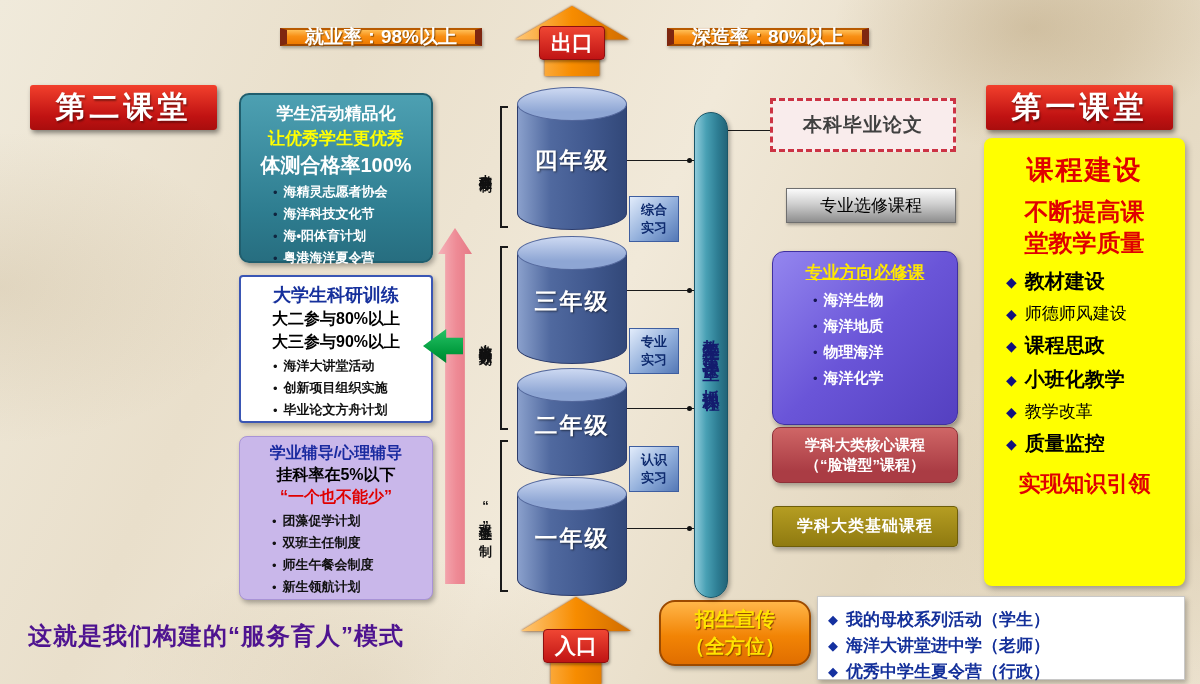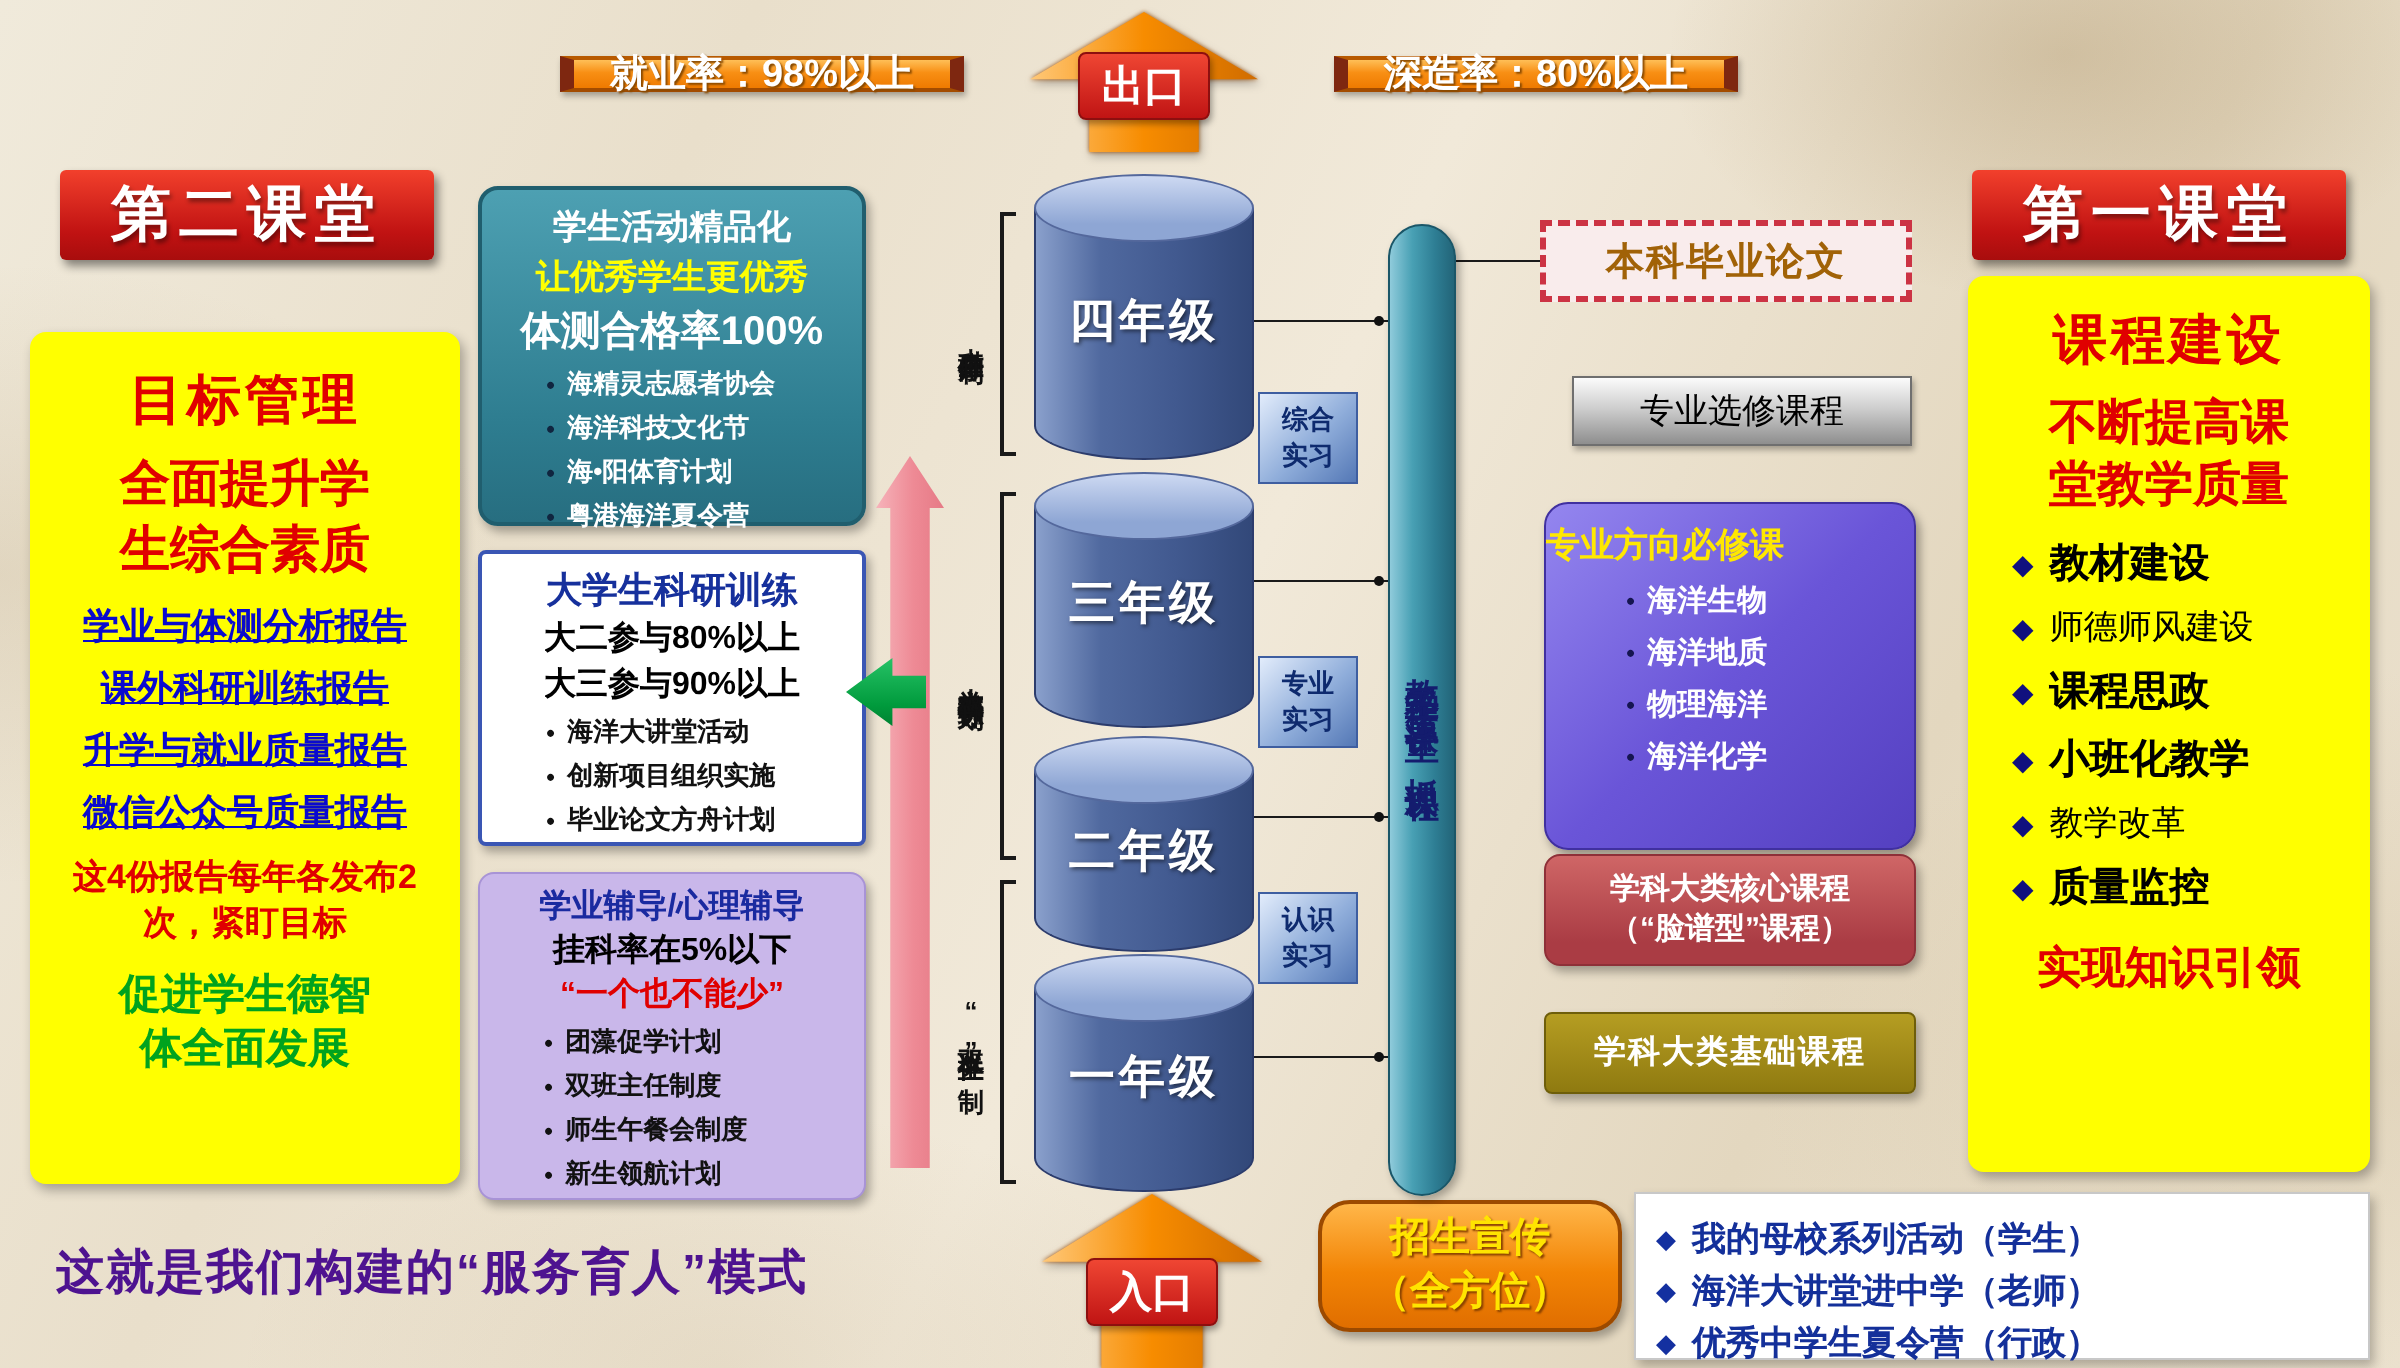--- a/index.html
+++ b/index.html
@@ -104,30 +104,30 @@
     font-size:13px;font-weight:bold;color:#111;letter-spacing:1px;display:flex;align-items:center;justify-content:center;text-align:center;}
   
   .teach-bar{position:absolute;left:694px;top:112px;width:34px;height:486px;border-radius:17px;box-sizing:border-box;
     background:linear-gradient(90deg,#8fcbdb,#48a0b4 35%,#2e7e94 70%,#226478);border:1px solid #1a5668;
     display:flex;align-items:center;justify-content:center;z-index:5;box-shadow:2px 2px 4px rgba(0,0,0,.3);}
   .teach-bar span{writing-mode:vertical-rl;text-orientation:upright;font-size:17px;font-weight:bold;color:#141c6e;letter-spacing:3px;}
   .connector{position:absolute;left:627px;width:68px;height:0;border-top:1.5px solid #1a1a1a;z-index:2;}
   .joint{position:absolute;left:687px;width:5px;height:5px;background:#111;border-radius:50%;z-index:2;}
   .thesis-line{position:absolute;left:710px;top:130px;width:62px;height:0;border-top:1.5px solid #1a1a1a;z-index:1;}
   
-  .thesis-box{position:absolute;left:770px;top:110px;width:186px;height:41px;box-sizing:border-box;
+  .thesis-box{position:absolute;left:770px;top:98px;width:186px;height:54px;box-sizing:border-box;
     background:#f9ecec;border:3px dashed #cc3344;display:flex;align-items:center;justify-content:center;
-    color:#a16207;font-weight:bold;font-size:19px;letter-spacing:1px;z-index:2;}
+    color:#404040;font-weight:bold;font-size:19px;letter-spacing:1px;z-index:2;}
   .elective-box{position:absolute;left:786px;top:188px;width:170px;height:35px;box-sizing:border-box;
     background:linear-gradient(180deg,#fbfbfb,#cfcfcf 45%,#8e8e8e);border:1px solid #6f6f6f;
     display:flex;align-items:center;justify-content:center;color:#000;font-size:17px;box-shadow:1px 2px 3px rgba(0,0,0,.3);}
   .purple-box{position:absolute;left:772px;top:251px;width:186px;height:174px;box-sizing:border-box;border-radius:12px;
     background:linear-gradient(135deg,#9486ef,#6a55d8 50%,#5440c0);border:1px solid #4030a0;
     padding-top:9px;box-shadow:2px 3px 5px rgba(0,0,0,.35);}
-  .pb-title{color:#ffe800;font-weight:bold;font-size:17px;margin-bottom:4px;}
+  .pb-title{color:#ffe800;font-weight:bold;font-size:17px;text-align:center;margin-bottom:4px;text-decoration:underline;}
   .purple-box .bullet-row{margin:7px 0 0 40px;}
   .core-box{position:absolute;left:772px;top:427px;width:186px;height:56px;box-sizing:border-box;border-radius:8px;
     background:linear-gradient(180deg,#cf6666,#aa3c44 80%);border:1px solid #8e3038;
     display:flex;flex-direction:column;align-items:center;justify-content:center;
     color:#fff;font-weight:bold;font-size:15px;line-height:1.35;box-shadow:2px 3px 5px rgba(0,0,0,.3);}
   .found-box{position:absolute;left:772px;top:506px;width:186px;height:41px;box-sizing:border-box;border-radius:4px;
     background:linear-gradient(180deg,#b59d22,#8f7a10);border:1px solid #6e5e0a;
     display:flex;align-items:center;justify-content:center;color:#fff;font-weight:bold;font-size:16px;
     letter-spacing:1px;box-shadow:2px 3px 5px rgba(0,0,0,.3);}
   
@@ -152,30 +152,20 @@
   <div class="rate-banner" style="left:667px;top:28px;width:202px;">深造率：80%以上</div>
 
   <div class="flow-arrow" style="left:515px;top:6px;width:114px;height:70px;">
     <div class="arrow-shape exit-shape"></div>
   </div>
   <div class="flow-label" style="left:572px;top:26px;">出口</div>
 
   <div class="class-banner" style="left:30px;top:85px;">第二课堂</div>
   <div class="class-banner" style="left:986px;top:85px;">第一课堂</div>
 
-  <div class="ybox" style="left:15px;top:166px;width:215px;height:426px;">
-    <div class="gb-title">目标管理</div>
-    <div class="gb-sub">全面提升学生综合素质</div>
-    <div class="gb-link">学业与体测分析报告</div>
-    <div class="gb-link">课外科研训练报告</div>
-    <div class="gb-link">升学与就业质量报告</div>
-    <div class="gb-link">微信公众号质量报告</div>
-    <div class="gb-note">这4份报告每年各发布2次，紧盯目标</div>
-    <div class="gb-slogan">促进学生德智体全面发展</div>
-  </div>
 
   <div class="slogan-purple">这就是我们构建的“服务育人”模式</div>
 
   <div class="panel teal-box" style="left:239px;top:93px;width:194px;height:170px;">
     <div class="tb-title">学生活动精品化</div>
     <div class="tb-highlight">让优秀学生更优秀</div>
     <div class="tb-metric">体测合格率100%</div>
     <div class="bullet-row">
         <span class="dot">•</span>
         <span class="btxt">海精灵志愿者协会</span>

